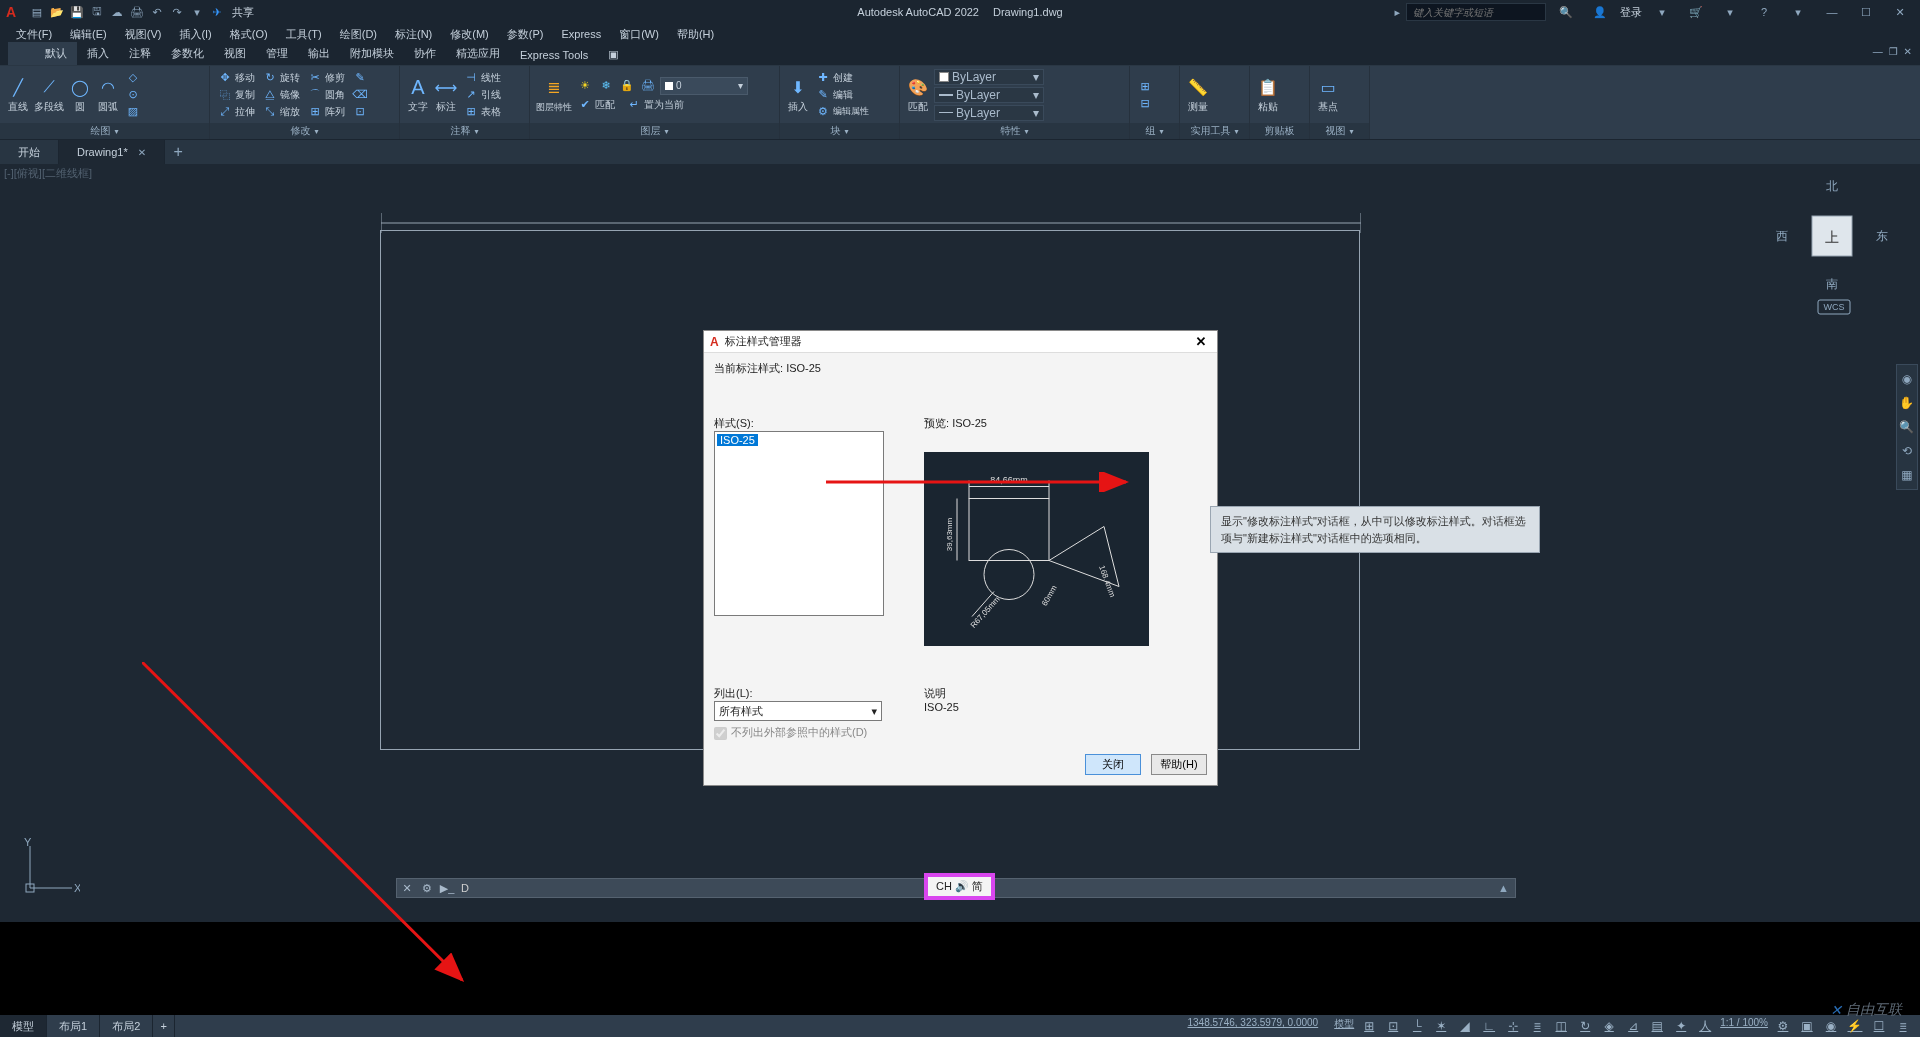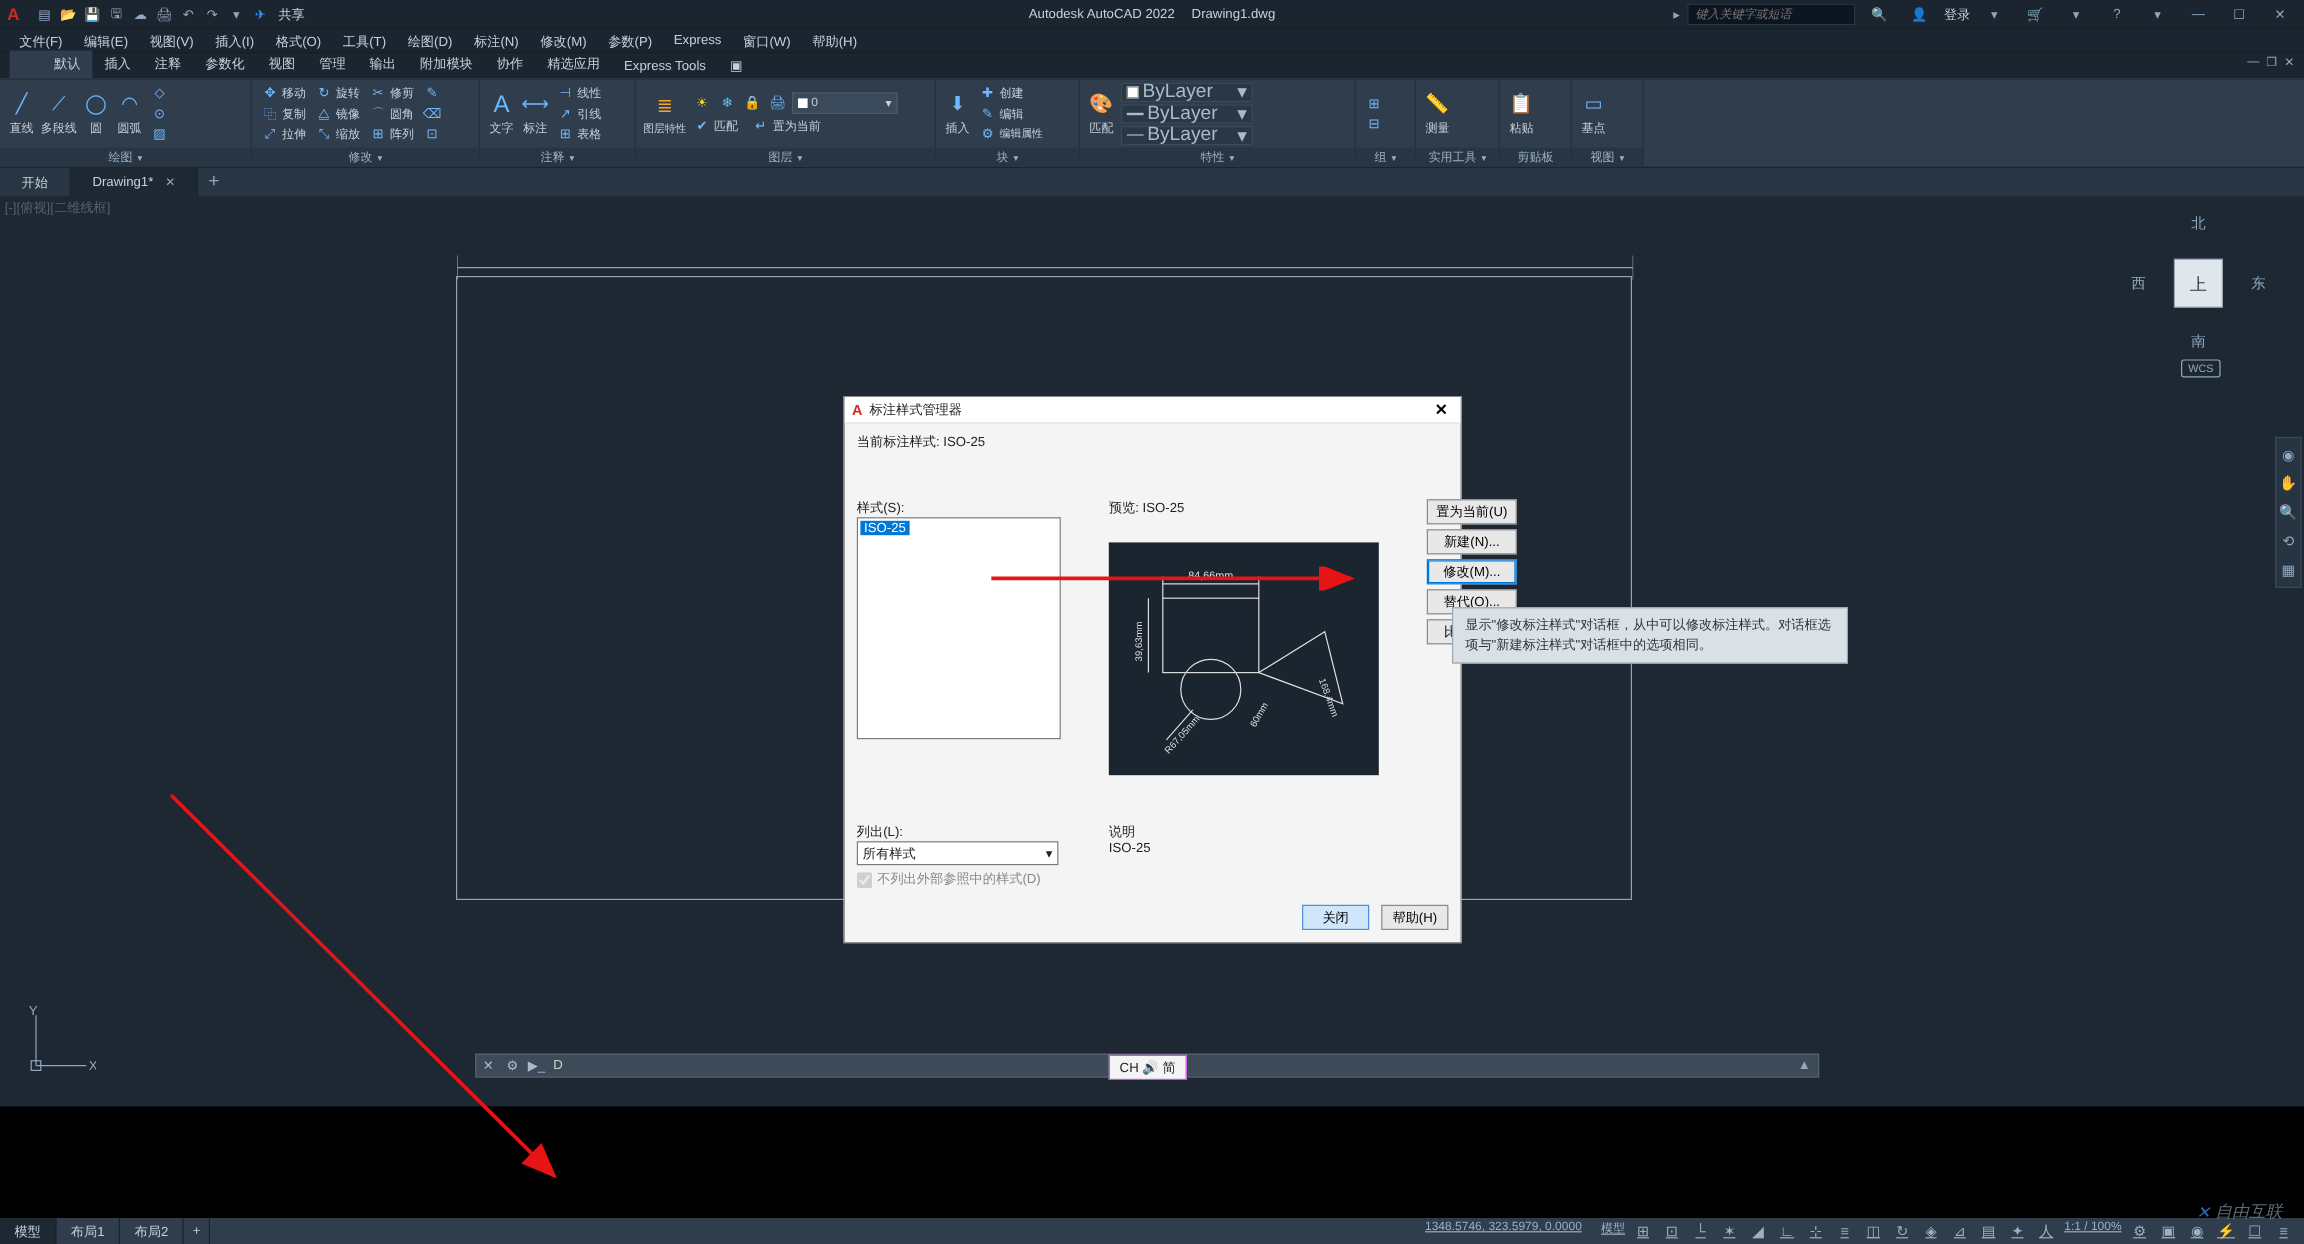--- a/index.html
+++ b/index.html
@@ -31,21 +31,21 @@
 .panel-body { flex: 1; display: flex; align-items: center; padding: 2px 6px; gap: 4px; }
 .panel-title { background: #283542; color: #9ab0c4; font-size: 10px; text-align: center; padding: 1px 0; display: flex; justify-content: center; align-items: center; gap: 4px; }
 .panel-title .dd { font-size: 8px; }
 .rb-btn { display: flex; flex-direction: column; align-items: center; gap: 1px; cursor: pointer; }
 .rb-btn .ic { width: 24px; height: 24px; display: flex; align-items: center; justify-content: center; color: #6fb7ff; font-size: 16px; }
 .rb-btn .lbl { color: #c5d0db; font-size: 10px; }
 .rb-small { display: flex; align-items: center; gap: 3px; color: #c5d0db; font-size: 10px; padding: 1px 2px; cursor: pointer; }
 .rb-small .ic { width: 14px; height: 14px; font-size: 11px; color: #6fb7ff; display: flex; align-items: center; justify-content: center; }
 .col { display: flex; flex-direction: column; gap: 1px; }
 .layer-combo { background: #3a4a5b; border: 1px solid #4a5a6b; height: 18px; width: 88px; color: #c5d0db; font-size: 10px; padding: 0 4px; display: flex; align-items: center; justify-content: space-between; }
-.prop-combo { background: #2a3744; border: 1px solid #3a4a5b; height: 16px; width: 110px; color: #aabbcc; font-size: 16px; padding: 0 4px; display: flex; align-items: center; justify-content: space-between; }
+.prop-combo { background: #2a3744; border: 1px solid #3a4a5b; height: 16px; width: 110px; color: #aabbcc; font-size: 12px; padding: 0 4px; display: flex; align-items: center; justify-content: space-between; }
 
 
 .filetabs { background: #283542; height: 24px; display: flex; align-items: stretch; }
 .filetab { padding: 0 18px; display: flex; align-items: center; color: #c5d0db; font-size: 11px; border-right: 1px solid #1b2530; cursor: pointer; position: relative; }
 .filetab.active { background: #1e2833; }
 .filetab .close { margin-left: 10px; font-size: 10px; color: #8fa8bf; }
 .filetab-add { width: 26px; display: flex; align-items: center; justify-content: center; color: #8fa8bf; cursor: pointer; }
 
 
 .draw-area { position: relative; background: #1e2833; height: 758px; }
@@ -89,21 +89,21 @@
 .tooltip { position: absolute; background: #d9e0e6; border: 1px solid #9aa6b2; padding: 6px 10px; font-size: 11px; color: #333; width: 330px; line-height: 1.5; }
 
 
 .arrow1 { position: absolute; left: 826px; top: 472px; pointer-events: none; }
 .arrow2 { position: absolute; left: 142px; top: 662px; pointer-events: none; }
 
 
 .cmdline { position: absolute; left: 396px; bottom: 24px; height: 20px; width: 1120px; background: #3d4a58; border: 1px solid #556270; display: flex; align-items: center; color: #cfcfcf; font-size: 11px; }
 .cmdline .cmd-ic { width: 20px; text-align: center; color: #aabbcc; }
 .cmdline .prompt { padding: 0 4px; }
-.ime-float { position: absolute; left: 924px; bottom: 22px; background: #f4f4f4; border: 1px solid #d946ef; padding: 2px 8px; font-size: 11px; color: #222; }
+.ime-float { position: absolute; left: 924px; bottom: 22px; background: #f4f4f4; border: 4px solid #d946ef; padding: 2px 8px; font-size: 11px; color: #222; }
 
 
 .layouttabs { position: absolute; left: 0; bottom: 0; height: 22px; background: #2f3d4c; width: 100%; display: flex; align-items: center; }
 .layouttab { padding: 0 12px; height: 100%; display: flex; align-items: center; color: #c5d0db; font-size: 11px; border-right: 1px solid #1b2530; cursor: pointer; }
 .layouttab.active { background: #1e2833; }
 .status-right { margin-left: auto; display: flex; align-items: flex-start; gap: 6px; padding-right: 8px; color: #9ab0c4; font-size: 10px; text-decoration: underline; }
 .status-right .st-ic { width: 18px; height: 18px; display: flex; align-items: center; justify-content: center; cursor: pointer; font-size: 12px; }
 .status-coords { color: #9ab0c4; margin-right: 10px; }
 
 
@@ -572,27 +572,20 @@
           <line x1="125" y1="24" x2="125" y2="42" stroke="#ddd"></line>
           <text x="85" y="26" text-anchor="middle" fill="#ddd" font-size="9">84,66mm</text>
           <line x1="33" y1="42" x2="33" y2="104" stroke="#ddd"></line>
           <text x="28" y="78" text-anchor="middle" fill="#ddd" font-size="8" transform="rotate(-90 28 78)">39,63mm</text>
           <line x1="70" y1="135" x2="48" y2="160" stroke="#ddd"></line>
           <text x="50" y="172" fill="#ddd" font-size="8" transform="rotate(-48 50 172)">R67,05mm</text>
           <text x="122" y="150" fill="#ddd" font-size="8" transform="rotate(-60 122 150)">60mm</text>
           <text x="175" y="110" fill="#ddd" font-size="8" transform="rotate(70 175 110)">168,4mm</text>
         </svg>
       </div>
-    </div>
-    <div class="btn-col">
-      <button class="dlg-btn">置为当前(U)</button>
-      <button class="dlg-btn">新建(N)...</button>
-      <button class="dlg-btn focused">修改(M)...</button>
-      <button class="dlg-btn">替代(O)...</button>
-      <button class="dlg-btn">比较(C)...</button>
     </div>
     <div class="below-list">
       <div>列出(L):</div>
       <div class="combo">
           <span>所有样式</span>
           <span>▾</span>
         </div>
       <label class="chk">
           <input type="checkbox" checked="" disabled="" style="">
           <span>不列出外部参照中的样式(D)</span>

